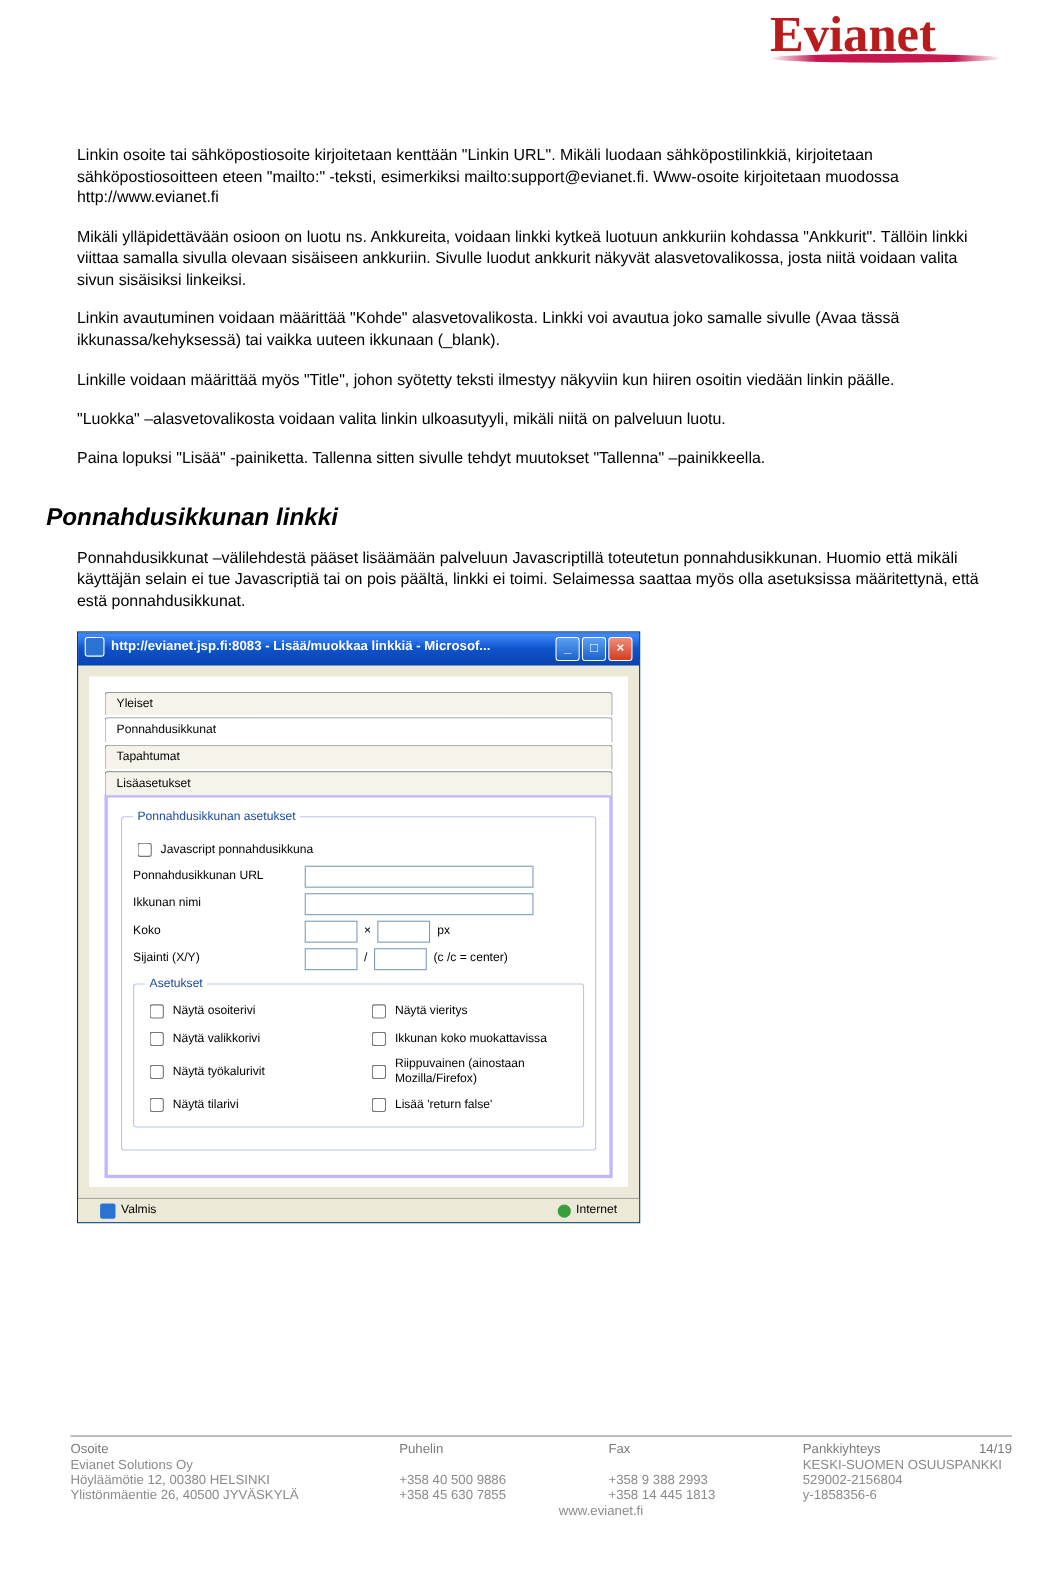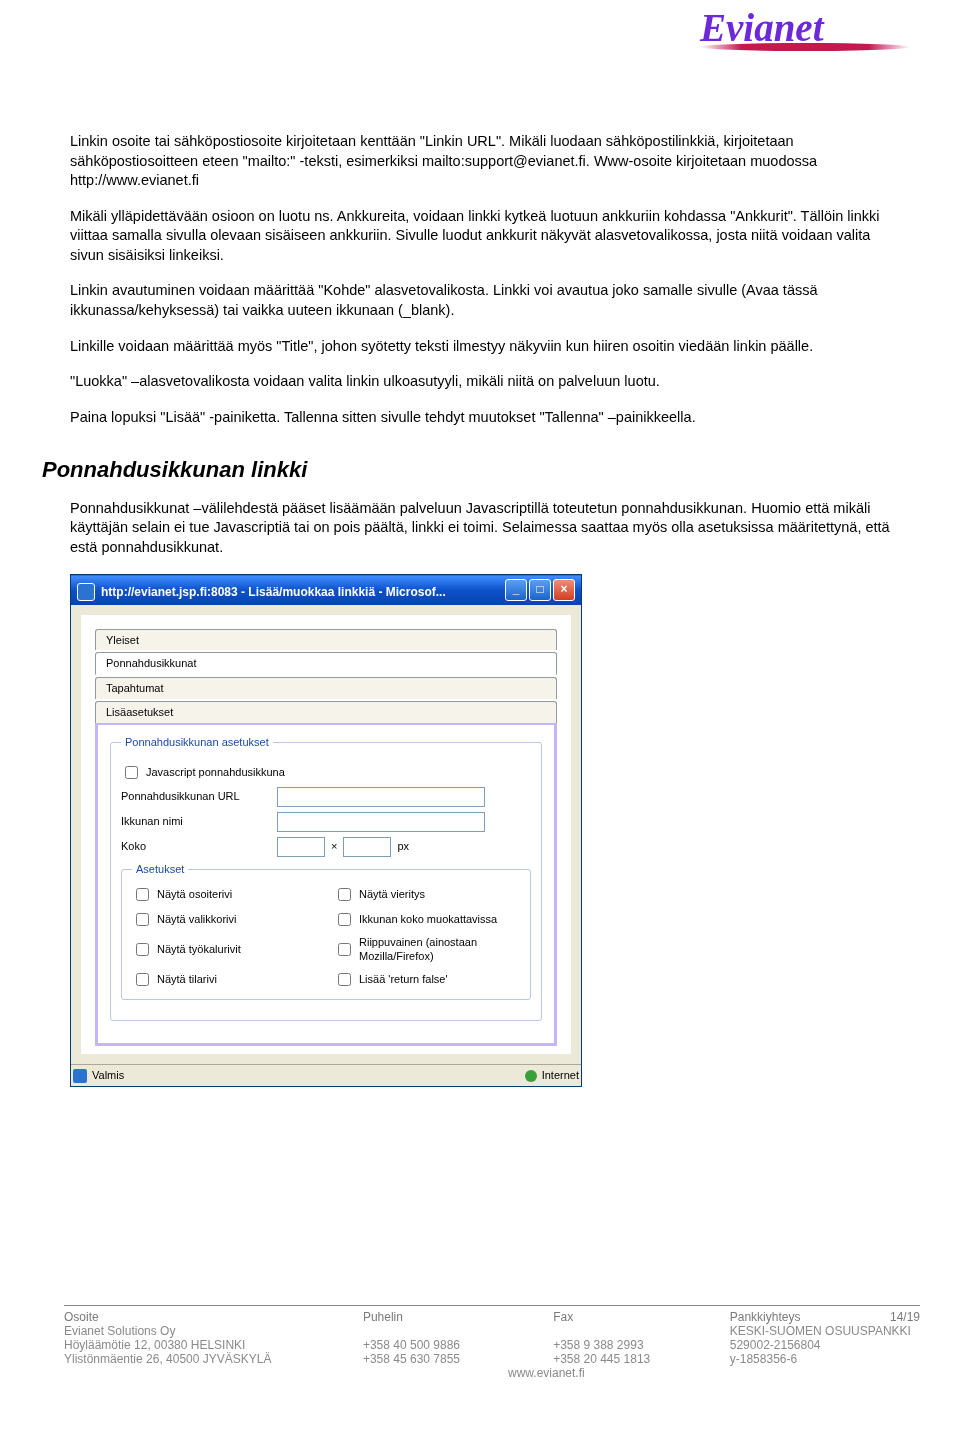--- a/index.html
+++ b/index.html
@@ -17,24 +17,23 @@
   }
   .logo {
     position: absolute;
     top: 10px;
     right: 40px;
     width: 220px;
     height: 70px;
   }
   .logo-text {
     font-family: 'Brush Script MT', cursive;
-    font-size: 39px;
-    font-style: italic;
+    font-size: 46px;
     font-weight: bold;
-    color: #6d28d9;
+    color: #b91c1c;
     line-height: 0.9;
   }
   .logo-swoosh {
     height: 8px;
     width: 210px;
     background: linear-gradient(90deg, transparent 0%, #c4184f 20%, #c4184f 80%, transparent 100%);
     border-radius: 50%;
     margin-top: -2px;
   }
   .content {
@@ -59,21 +58,21 @@
     font-family: Tahoma, sans-serif;
     font-size: 11px;
     background: #ece9d8;
     border: 1px solid #003c74;
   }
   .titlebar {
     background: linear-gradient(#1e60d6, #3e8bff 5%, #0d52c8 50%, #0943b2);
     color: #fff;
     padding: 4px 6px;
     display: flex;
-    align-items: flex-end;
+    align-items: flex-start;
     gap: 6px;
     font-weight: bold;
     font-size: 12px;
   }
   .titlebar .ie-icon {
     width: 16px; height: 16px;
     background: #2b73d0;
     border-radius: 3px;
     display:inline-block;
     border:1px solid #fff;
@@ -167,21 +166,21 @@
     background: linear-gradient(#fff,#ece9d8);
     border: 1px solid #003c74;
     border-radius: 3px;
     padding: 3px 16px;
     font-size: 11px;
     font-family: Tahoma, sans-serif;
   }
   .statusbar {
     background: #ece9d8;
     border-top: 1px solid #aca899;
-    padding: 3px 2px;
+    padding: 3px 20px;
     font-size: 11px;
     display: flex;
     justify-content: space-between;
   }
   .statusbar .grp { display:flex; align-items:center; gap:5px;}
   .s-icon {
     width:14px;height:14px;display:inline-block;
     background:#2b73d0;border-radius:2px;
   }
   .gl-icon { background:#3a9f3a; border-radius:50%; width:12px; height:12px; display:inline-block;}
@@ -260,20 +259,27 @@
             <div class="row">
               <label class="fld">Ikkunan nimi</label>
               <input class="txt wmed" style="">
             </div>
             <div class="row">
               <label class="fld">Koko</label>
               <input class="txt wsm" style="">
               <span>×</span>
               <input class="txt wsm" style="">
               <span>px</span>
+            </div>
+            <div class="row">
+              <label class="fld">Sijainti (X/Y)</label>
+              <input class="txt wsm" style="">
+              <span>/</span>
+              <input class="txt wsm" style="">
+              <span>(c /c = center)</span>
             </div>
             <fieldset>
               <legend>Asetukset</legend>
               <div class="chkgrid">
                 <div class="chk">
                     <input type="checkbox" style="">
                     <span>Näytä osoiterivi</span>
                   </div>
                 <div class="chk">
                     <input type="checkbox" style="">
@@ -339,21 +345,21 @@
       <div></div>
       <div>KESKI-SUOMEN OSUUSPANKKI</div>
 
       <div>Höyläämötie 12, 00380 HELSINKI</div>
       <div>+358 40 500 9886</div>
       <div>+358 9 388 2993</div>
       <div>529002-2156804</div>
 
       <div>Ylistönmäentie 26, 40500 JYVÄSKYLÄ</div>
       <div>+358 45 630 7855</div>
-      <div>+358 20 445 1813</div>
+      <div>+358 14 445 1813</div>
       <div>y-1858356-6</div>
 
       <div></div>
       <div class="www">www.evianet.fi</div>
       <div></div>
     </div>
   </div>
 </div>
 
 </body></html>

